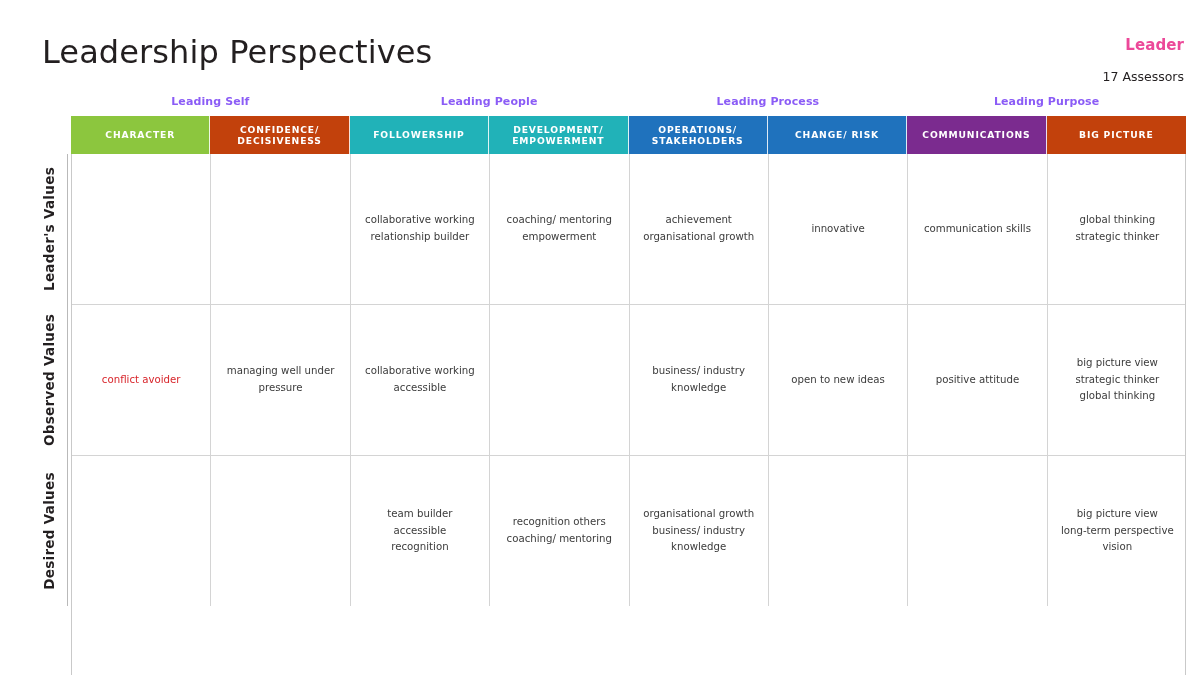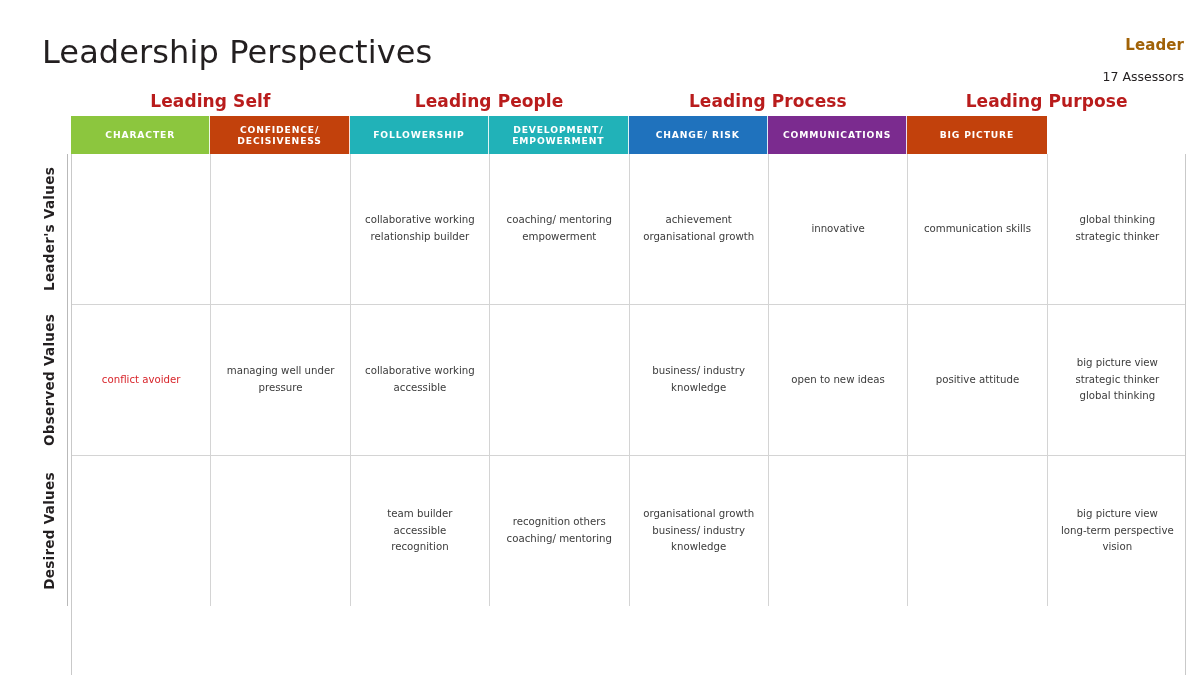--- a/index.html
+++ b/index.html
@@ -31,21 +31,21 @@
   .meta-block {
     position: absolute;
     right: 16px;
     top: 36px;
     text-align: right;
     line-height: 1.32;
   }
   .meta-role {
     font-size: 15px;
     font-weight: bold;
-    color: #a16207;
+    color: #ec4899;
     letter-spacing: 0.1px;
   }
   .meta-assessors {
     font-size: 12.5px;
     font-weight: 400;
     color: #231f20;
     margin-top: 13px;
   }
 
   
@@ -55,23 +55,23 @@
     top: 89px;
     width: 1115px;
     height: 24px;
     display: flex;
   }
   .group-cell {
     flex: 0 0 auto;
     display: flex;
     align-items: center;
     justify-content: center;
-    font-size: 17px;
+    font-size: 11px;
     font-weight: bold;
-    color: #b91c1c;
+    color: #8b5cf6;
     letter-spacing: 0.1px;
     white-space: nowrap;
   }
 
   
   .cat-row {
     position: absolute;
     left: 71px;
     top: 116px;
     width: 1115px;
@@ -196,20 +196,26 @@
       </div>
     </div>
     <div class="cat-cell" style="width: 139.375px; background: rgb(33, 178, 184);">
       <div>
         <span>DEVELOPMENT/</span>
         <span>EMPOWERMENT</span>
       </div>
     </div>
     <div class="cat-cell" style="width: 139.375px; background: rgb(31, 114, 189);">
       <div>
+        <span>OPERATIONS/</span>
+        <span>STAKEHOLDERS</span>
+      </div>
+    </div>
+    <div class="cat-cell" style="width: 139.375px; background: rgb(31, 114, 189);">
+      <div>
         <span>CHANGE/ RISK</span>
       </div>
     </div>
     <div class="cat-cell" style="width: 139.375px; background: rgb(123, 43, 143);">
       <div>
         <span>COMMUNICATIONS</span>
       </div>
     </div>
     <div class="cat-cell" style="width: 139.375px; background: #c2410c;">
       <div>

